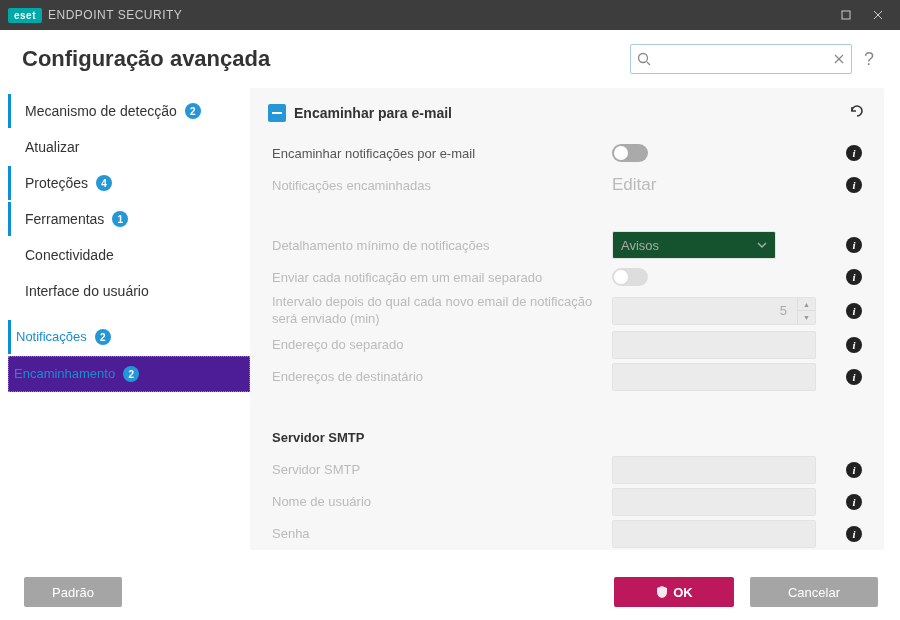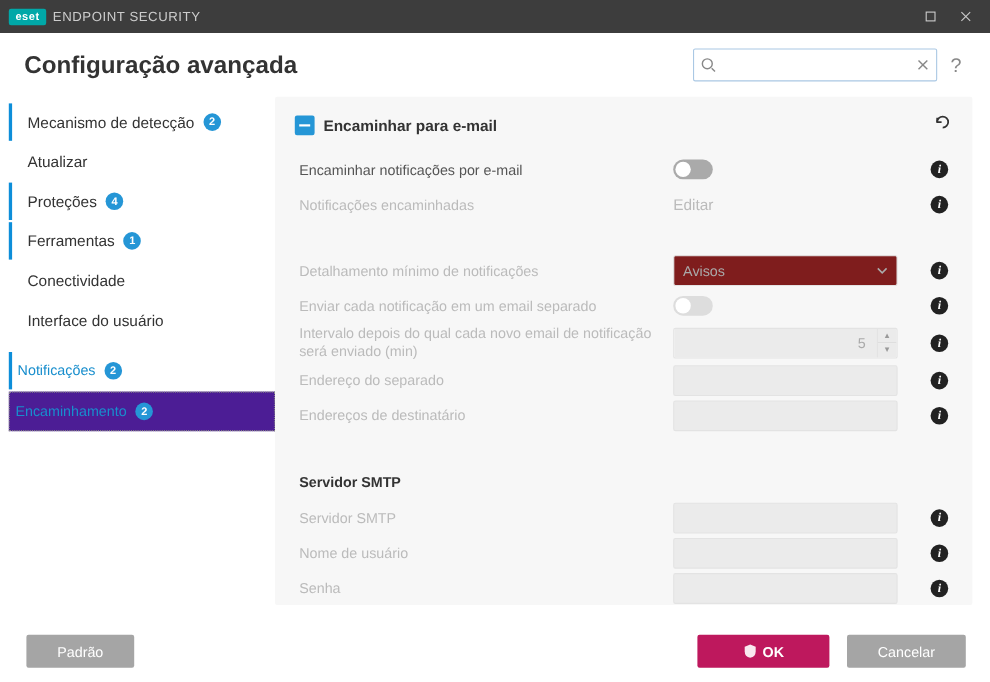--- a/index.html
+++ b/index.html
@@ -89,25 +89,25 @@
     
     .toggle {
       width: 36px; height: 18px; background: #aaa; border-radius: 9px; position: relative; cursor: pointer;
     }
     .toggle.disabled { background: #ddd; cursor: default; }
     .toggle .knob {
       width: 14px; height: 14px; background: #fff; border-radius: 50%;
       position: absolute; top: 2px; left: 2px;
     }
 
-    .link-btn { color: #4aa3dc; font-size: 14px; cursor: pointer; }
+    .link-btn { color: #4aa3dc; font-size: 17px; cursor: pointer; }
     .link-btn.disabled { color: #bbb; cursor: default; }
 
     .select-disabled {
-      width: 204px; height: 28px; background: #7f1d1d; border-radius: 2px;
+      width: 164px; height: 28px; background: #14532d; border-radius: 2px;
       display: flex; align-items: center; justify-content: space-between;
       padding: 4px 8px; color: #aaa; font-size: 13px; border: 1px solid #e3e3e3;
     }
 
     .spin {
       width: 204px; height: 28px; display: flex; border-radius: 2px; overflow: hidden;
       border: 1px solid #e3e3e3;
     }
     .spin-val {
       flex: 1; background: #ebebeb; color: #aaa; display: flex; align-items: center;
@@ -362,17 +362,17 @@
   <div class="btn btn-gray">
     <span>Padrão</span>
   </div>
   <div class="btn-right-group">
     <div class="btn btn-blue">
       <svg width="14" height="14">
           <path d="M7 1 L12 3 L12 7 Q12 12 7 13 Q2 12 2 7 L2 3 Z" fill="#fff" opacity="0.9"></path>
         </svg>
       <span>OK</span>
     </div>
-    <div class="btn btn-gray" style="width:108px">
+    <div class="btn btn-gray" style="width:128px">
       <span>Cancelar</span>
     </div>
   </div>
 </div>
 
 </body></html>

